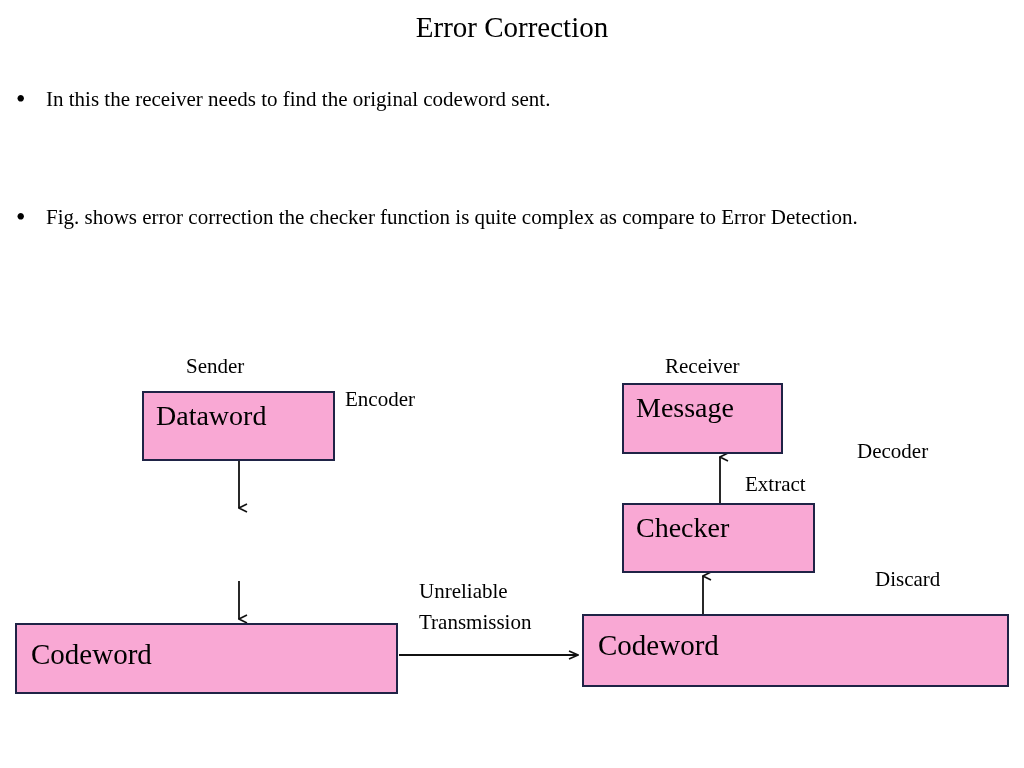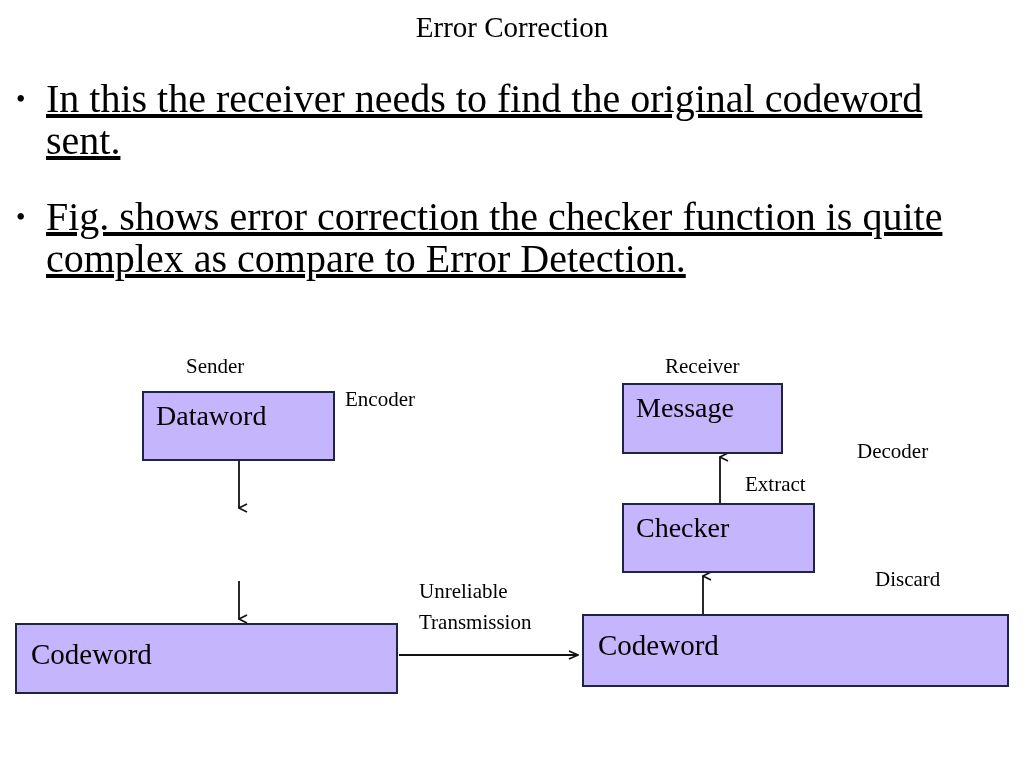--- a/index.html
+++ b/index.html
@@ -48,39 +48,38 @@
   }
   .bullet-mark {
     flex: 0 0 auto;
     width: 30px;
     font-size: 27px;
     line-height: 42px;
     text-align: left;
   }
   .bullet-text {
     flex: 1 1 auto;
-    font-size: 40px;
+    font-size: 21px;
     line-height: 42px;
-    text-decoration: underline;
   }
   #bullet-1 { top: 78px; }
   #bullet-2 { top: 196px; }
 
   
   #diagram {
     position: absolute;
     left: 0;
     top: 330px;
     width: 1024px;
     height: 400px;
   }
   .node {
     position: absolute;
     box-sizing: border-box;
-    background: #c4b5fd;
+    background: #f9a8d4;
     border: 2px solid #1f2346;
     display: flex;
     align-items: flex-start;
     justify-content: flex-start;
   }
   .node .node-label {
     font-size: 28px;
     line-height: 30px;
     padding: 8px 0 0 12px;
     white-space: nowrap;

